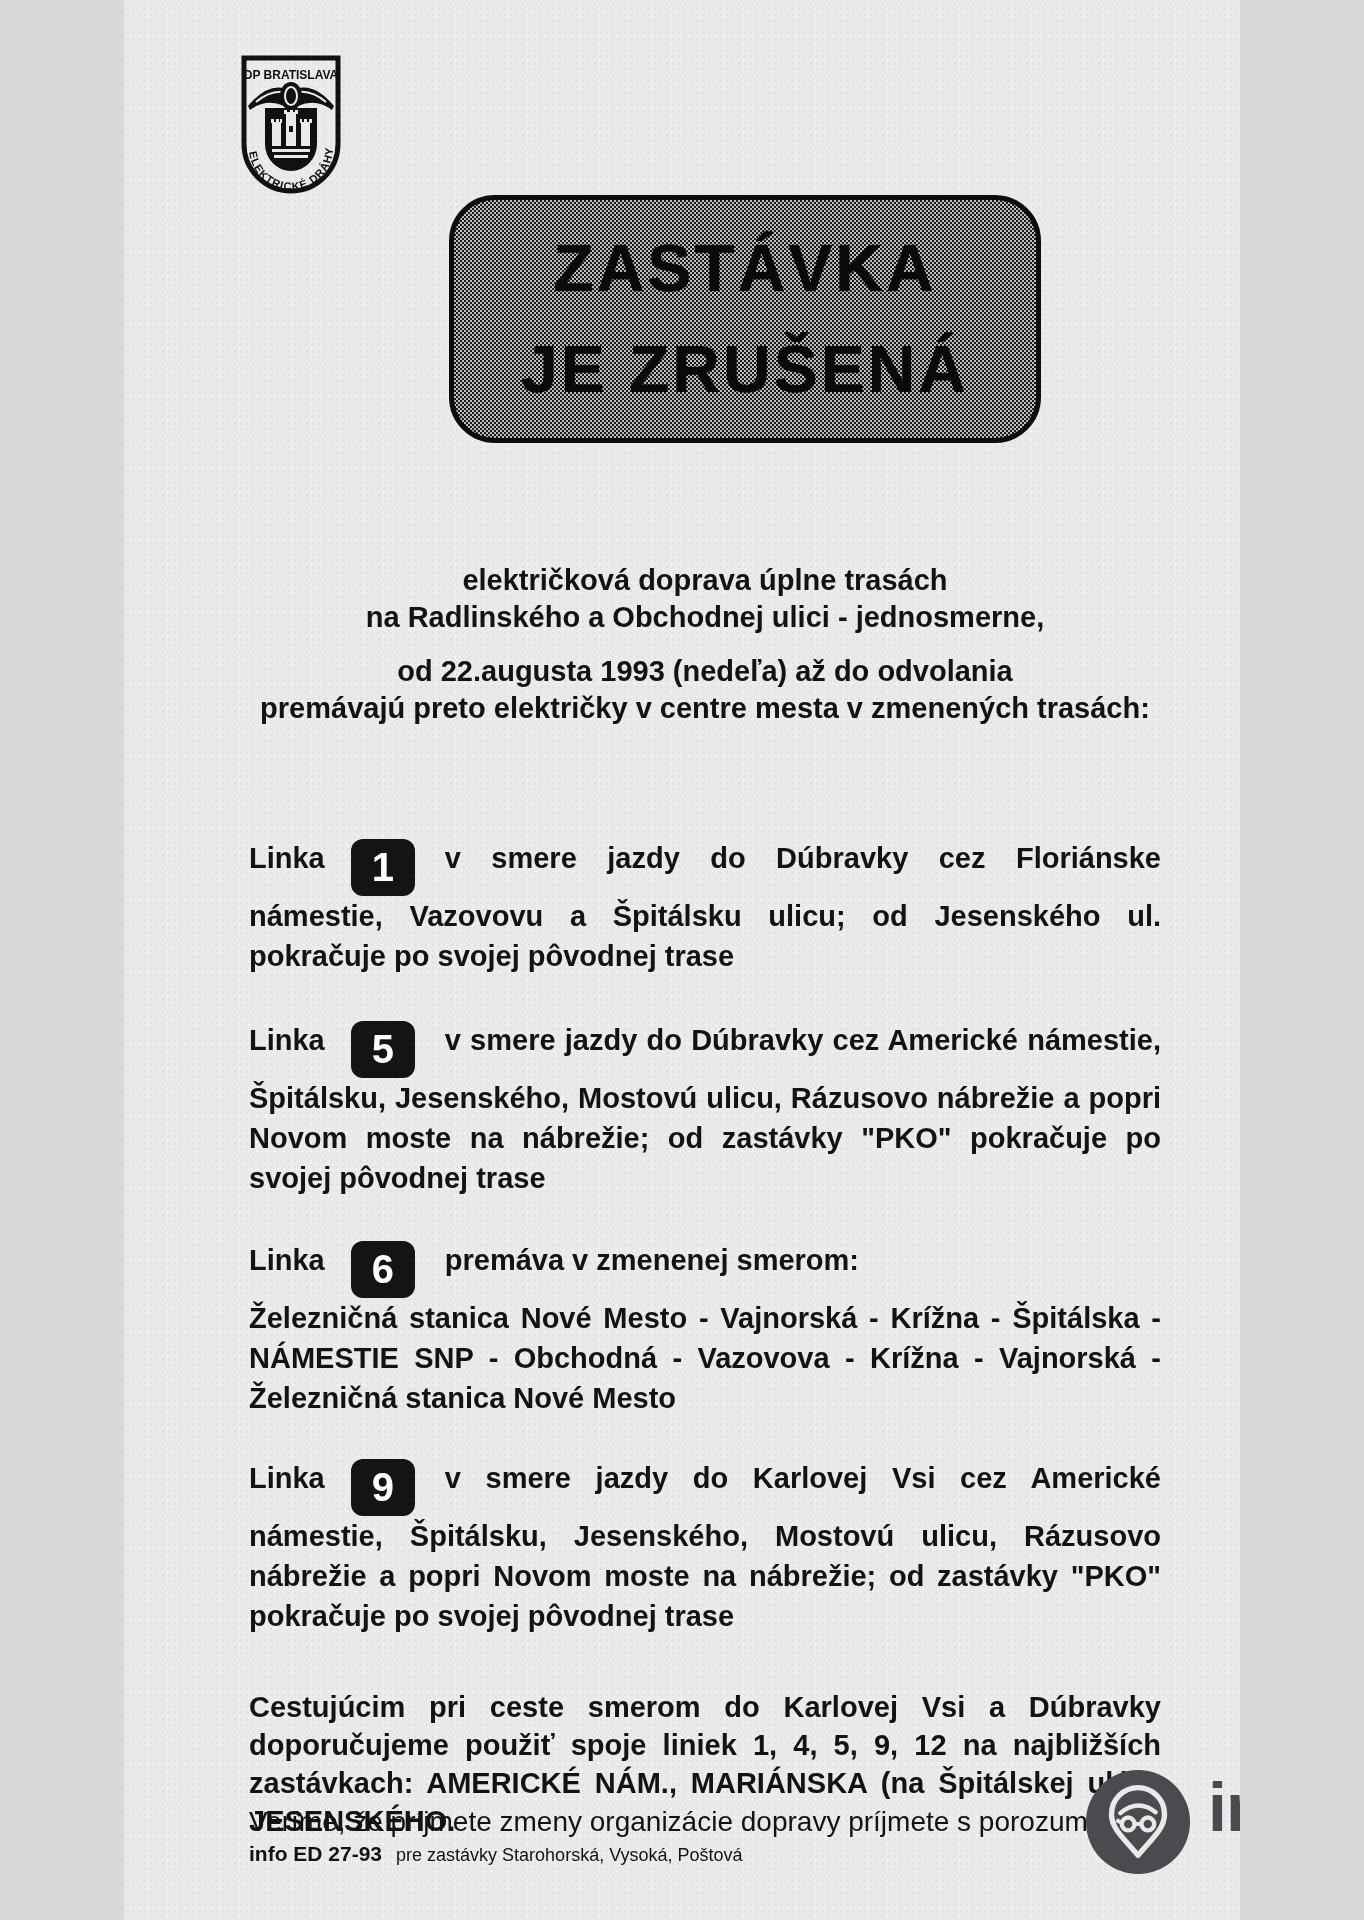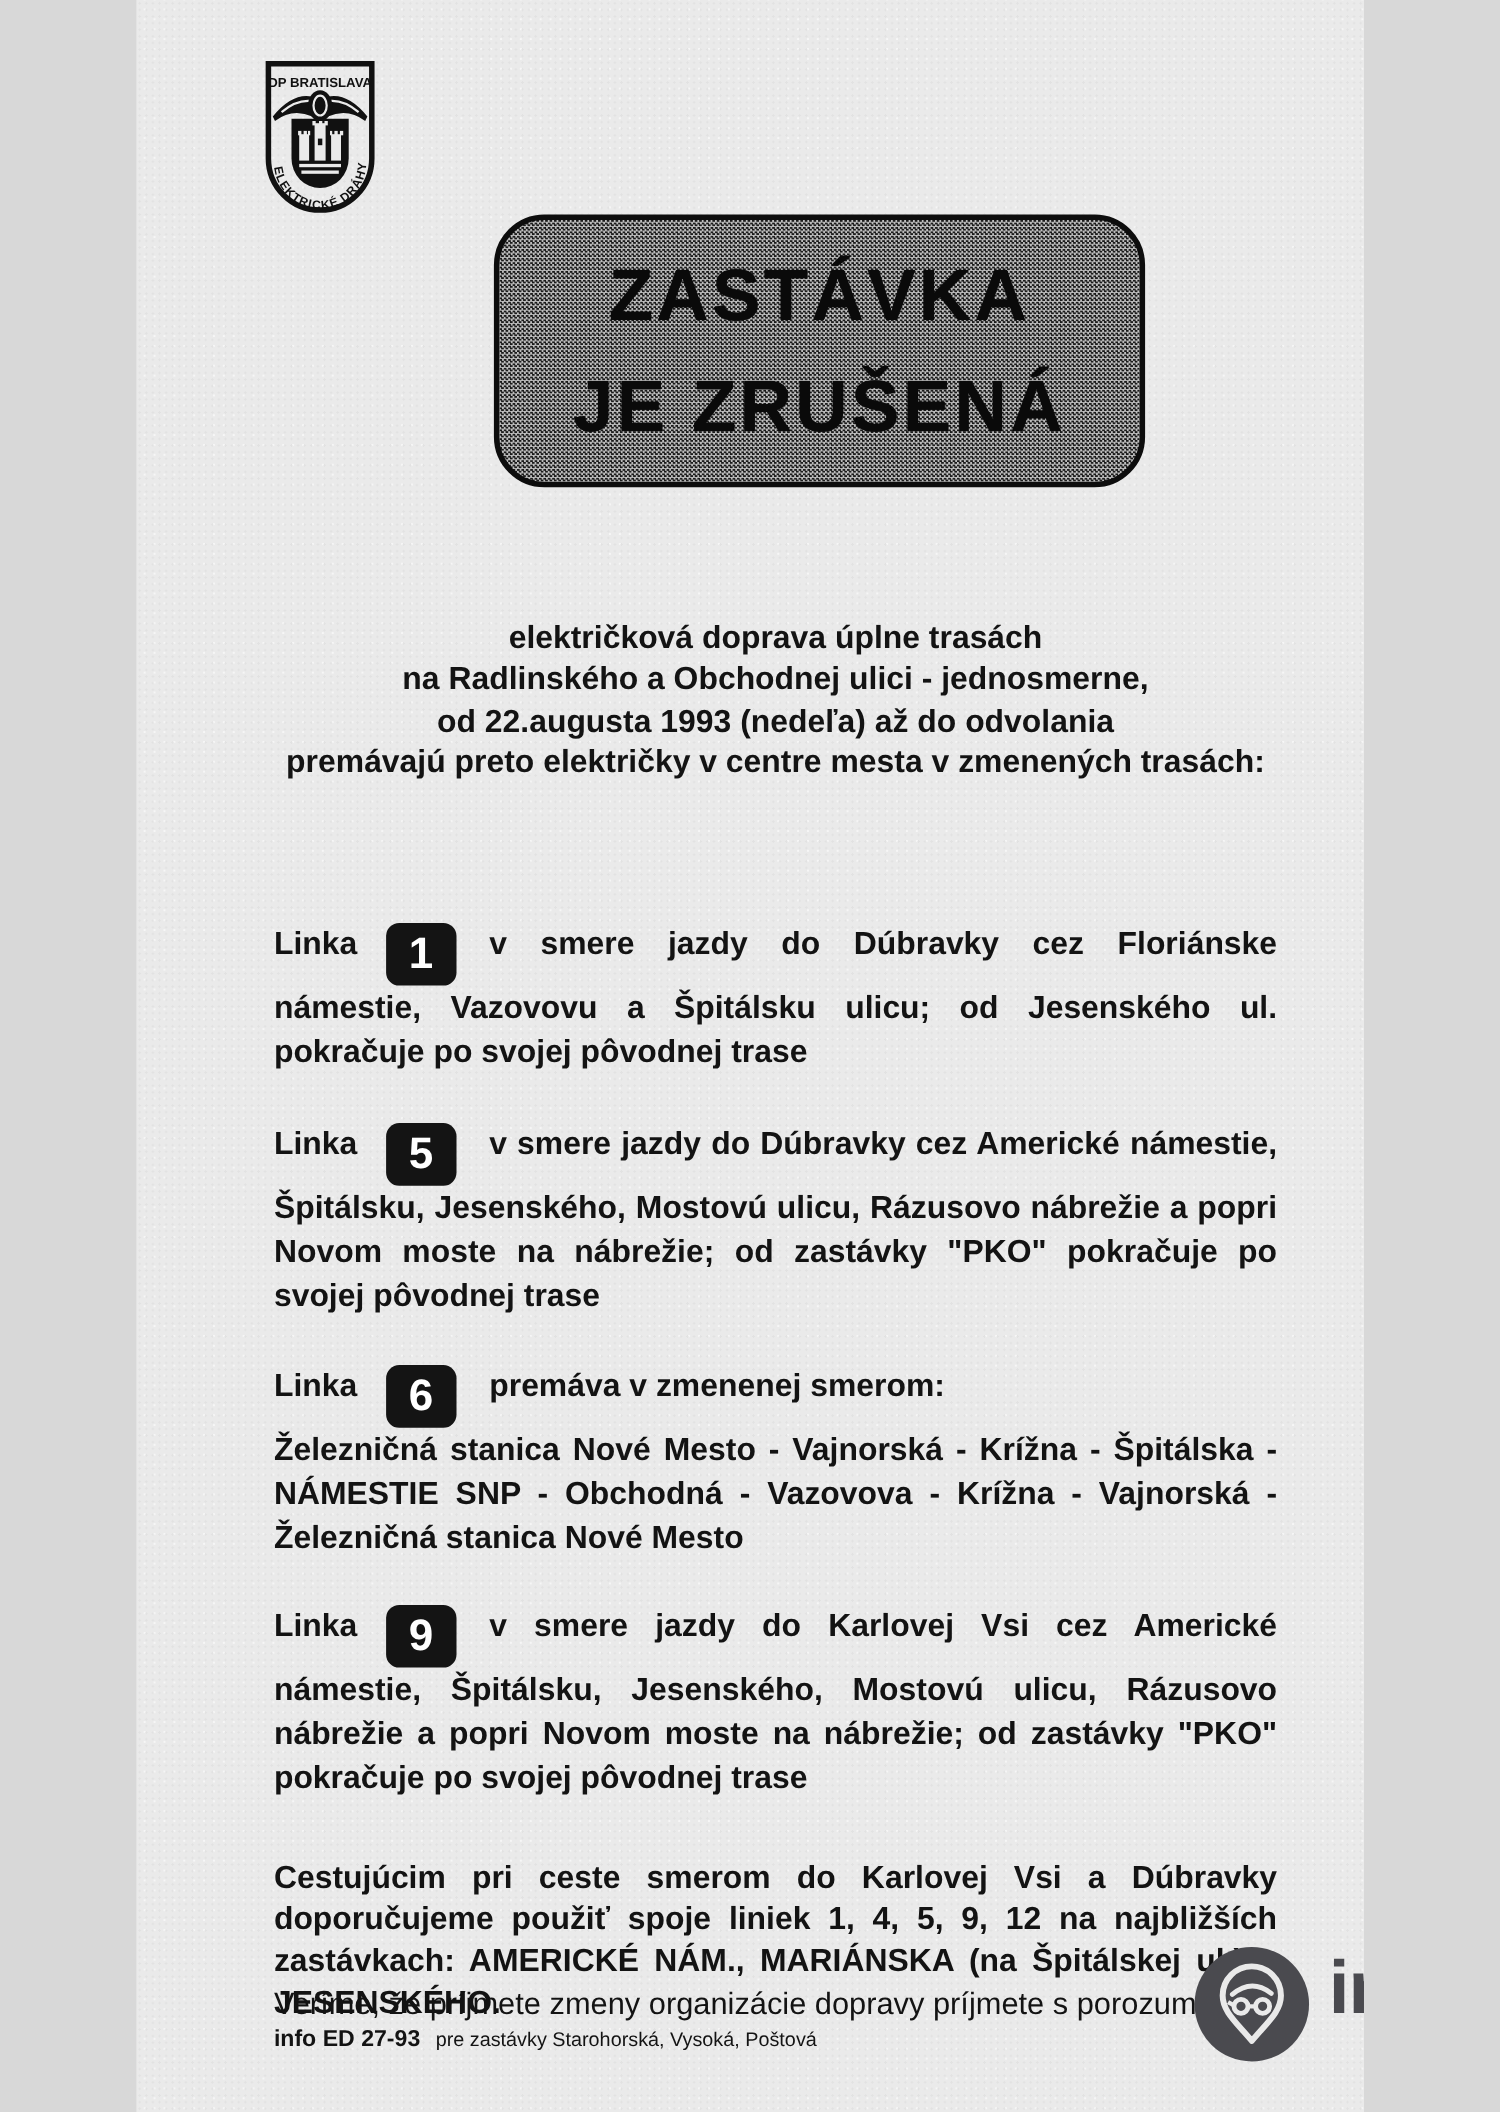--- a/index.html
+++ b/index.html
@@ -31,21 +31,21 @@
   }
   .title-line{
     font-size:66px;font-weight:bold;letter-spacing:3px;
     color:#0a0a0a;line-height:101px;white-space:nowrap;
     text-shadow:0 0 1px #0a0a0a;
   }
   
   .intro{position:absolute;left:125px;top:562px;width:912px;text-align:center;}
   .i-reg{font-size:28px;font-weight:normal;line-height:37px;}
   .i-bold{font-size:29px;font-weight:bold;line-height:37px;}
-  .i-gap{margin-top:2px;}
+  .i-gap{margin-top:17px;}
   
   .route{position:absolute;left:125px;width:912px;}
   .route-p{margin:0;font-size:29px;font-weight:bold;line-height:40px;text-align:justify;}
   .badge{
     display:inline-flex;align-items:center;justify-content:center;
     width:64px;height:57px;background:#141414;color:#ffffff;
     border-radius:12px;font-size:40px;font-weight:bold;
     vertical-align:-13px;margin:0 30px 0 26px;
   }
   

